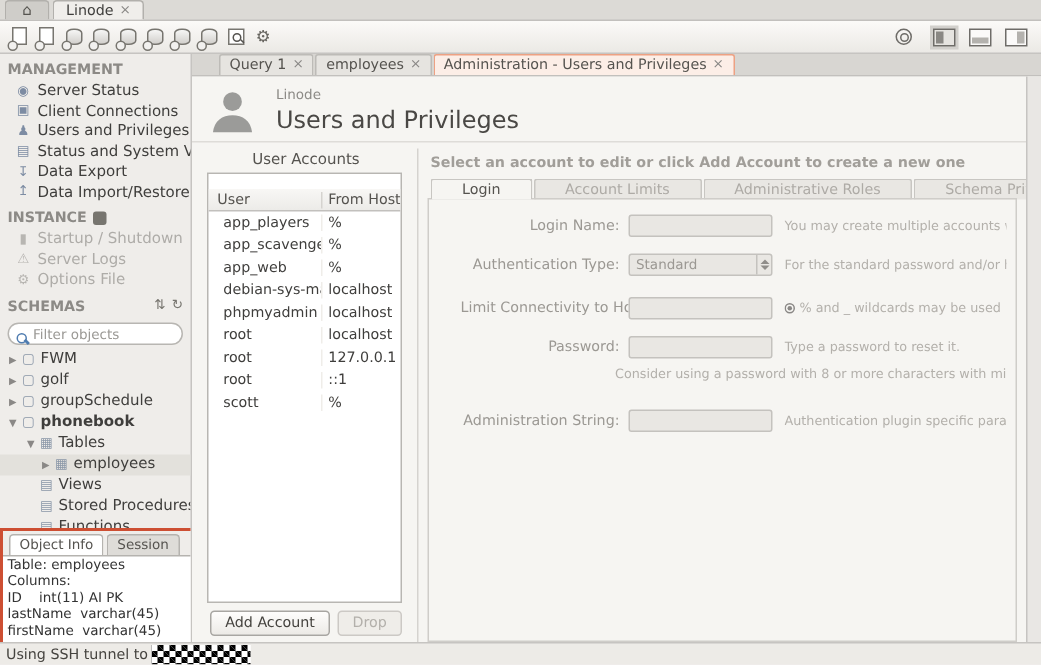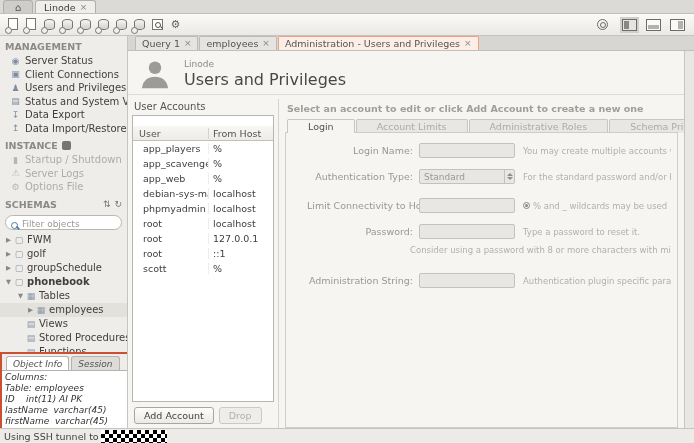--- a/index.html
+++ b/index.html
@@ -58,42 +58,42 @@
   .t-row { display:flex; align-items:center; height:14px; white-space:nowrap; overflow:hidden; padding-left:4px; color:#3f3e3c; }
   .t-row.d1 { padding-left:16px; }
   .t-row.d2 { padding-left:26px; }
   .arr { width:9px; font-size:6.5px; color:#8a8886; text-align:center; flex:none; }
   .arr.r::before { content:"▶"; }
   .arr.d::before { content:"▼"; }
   .tic { width:12px; font-size:9px; color:#8a97a8; text-align:center; flex:none; margin-right:2px; }
   .t-row.sel { background:#e3e1dc; }
   .bold { font-weight:bold; }
 
-  .oi { border-top:2px solid #cd4f33; border-left:2px solid #cd4f33; background:#efedea; height:76px; display:flex; flex-direction:column; flex:none;font-style:italic; }
+  .oi { border-top:2px solid #cd4f33; border-left:2px solid #cd4f33; background:#efedea; height:76px; display:flex; flex-direction:column; flex:none; }
   .oi-tabs { display:flex; gap:2px; padding:2px 4px 0 4px; height:16px; flex:none; }
   .oi-tab { border:1px solid #b5b3af; border-bottom:none; border-radius:3px 3px 0 0; padding:0 6px; font-size:9px; color:#55534f; background:#dedcd8; display:flex; align-items:center; }
   .oi-tab.active { background:#fff; }
   .oi-content { flex:1; background:#fff; border-top:1px solid #b5b3af; font-size:9px; line-height:11px; padding:1px 3px; color:#333; overflow:hidden; white-space:pre; }
 
   
   .main { flex:1; display:flex; flex-direction:column; min-width:0; min-height:0; }
-  .doc-tabs { height:15px; background:#d8d6d2; border-bottom:1px solid #c2c0bd; display:flex; align-items:flex-end; padding-left:7px; gap:1px; flex:none; }
+  .doc-tabs { height:15px; background:#d8d6d2; border-bottom:1px solid #c2c0bd; display:flex; align-items:flex-end; padding-left:18px; gap:1px; flex:none; }
   .dtab { height:14px; display:flex; align-items:center; gap:4px; padding:0 6px; font-size:9.5px; background:#e6e4e0; border:1px solid #bdbbb7; border-bottom:none; color:#55534f; border-radius:2px 2px 0 0; white-space:nowrap; }
   .dtab.active { background:#fceee7; border-color:#eda183; }
 
   .content-wrap { flex:1; display:flex; min-height:0; background:#f6f5f2; }
   .content { flex:1; display:flex; flex-direction:column; min-width:0; min-height:0; }
   .right-strip { width:10px; flex:none; background:#e9e7e4; border-left:1px solid #c6c4c1; }
 
   .admin-header { display:flex; align-items:flex-start; padding:6px 8px 0 10px; gap:12px; border-bottom:1px solid #dedcd8; height:44px; flex:none; }
   .hd-sub { font-size:9px; color:#8c8a86; margin-top:2px; }
   .hd-title { font-size:16px; color:#4a4845; margin-top:1px; }
 
   .admin-body { flex:1; display:flex; min-height:0; padding:4px 0 0 4px; }
-  .acc-col { width:142px; flex:none; display:flex; flex-direction:column; min-height:0; }
+  .acc-col { width:142px; flex:none; display:flex; flex-direction:column; min-height:0;align-items:center; }
   .acc-label { font-size:10px; color:#55534f; padding:2px 0 3px 2px; flex:none; }
   .acc-table { flex:1; background:#fff; border:1px solid #b8b6b2; display:flex; flex-direction:column; overflow:hidden; }
   .acc-hrow { display:flex; height:15px; background:linear-gradient(#f8f7f5,#ecebe8); border-bottom:1px solid #c2c0bd; font-size:9.5px; color:#55534f; align-items:center; flex:none;margin-top:10px; }
   .hc1 { width:76px; padding-left:6px; border-right:1px solid #d5d3cf; overflow:hidden; white-space:nowrap; }
   .hc2 { flex:1; padding-left:4px; overflow:hidden; white-space:nowrap; }
   .acc-row { display:flex; height:15px; align-items:center; font-size:9.5px; color:#3f3e3c; flex:none; }
   .rc1 { width:76px; padding-left:10px; border-right:1px solid #efede9; overflow:hidden; white-space:nowrap; }
   .rc2 { flex:1; padding-left:4px; overflow:hidden; white-space:nowrap; }
   .acc-btns { height:26px; display:flex; align-items:center; gap:5px; padding:5px 0 4px 2px; flex:none; }
 
@@ -296,21 +296,21 @@
             <span>Functions</span>
           </div>
 
       </div>
 
       <div class="oi">
         <div class="oi-tabs">
           <div class="oi-tab active">Object Info</div>
           <div class="oi-tab">Session</div>
         </div>
-        <div class="oi-content"><div>Columns:</div><div>Table: employees</div><div>ID    int(11) AI PK</div><div>lastName  varchar(45)</div><div>firstName  varchar(45)</div></div>
+        <div class="oi-content"><div>Table: employees</div><div>Columns:</div><div>ID    int(11) AI PK</div><div>lastName  varchar(45)</div><div>firstName  varchar(45)</div></div>
       </div>
     </div>
 
     <div class="main">
       <div class="doc-tabs">
         <div class="dtab">
             <span>Query 1</span>
             <span class="close-x">×</span>
           </div>
         <div class="dtab">

